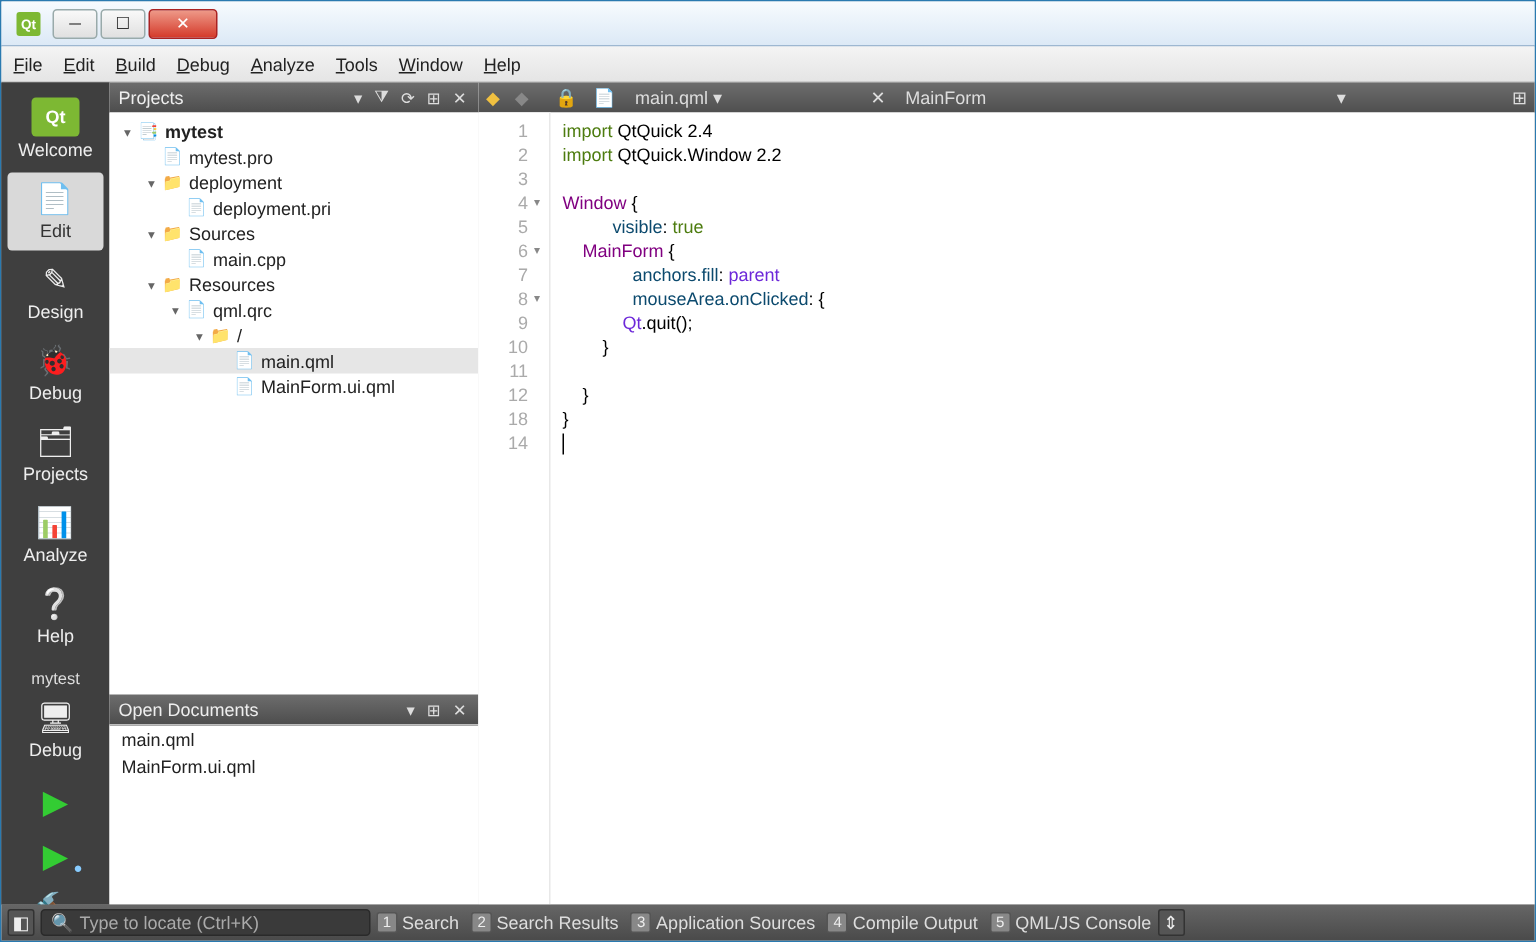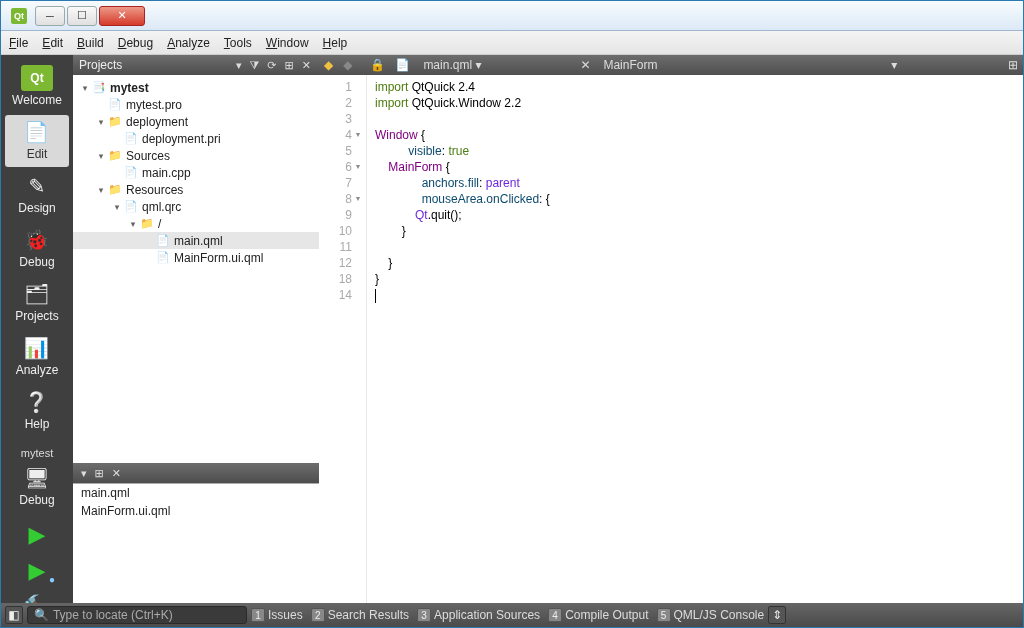--- a/index.html
+++ b/index.html
@@ -185,20 +185,21 @@
             <span class="ic">📄</span>
             <span class="lbl">main.qml</span>
           </div>
           <div class="node" style="padding-left: 70px;">
             <span class="arrow"> </span>
             <span class="ic">📄</span>
             <span class="lbl">MainForm.ui.qml</span>
           </div>
         </div>
       <div class="panelhead opendocs-head">
+        <span class="ph-title">Open Documents</span>
         <span class="ph-ico">▾</span>
         <span class="ph-ico">⊞</span>
         <span class="ph-ico">✕</span>
       </div>
       <div class="opendocs" id="opendocs">
           <div class="doc">main.qml</div>
           <div class="doc">MainForm.ui.qml</div>
         </div>
     </div>
 
@@ -282,21 +283,21 @@
 
   <div class="statusbar">
     <div class="toggle">◧</div>
     <div class="locate">
       <span>🔍</span>
       <span>Type to locate (Ctrl+K)</span>
     </div>
     <div id="panes" style="display:flex;gap:8px;">
         <div class="pane">
           <span class="num">1</span>
-          <span>Issues</span>
+          <span>Search</span>
         </div>
         <div class="pane">
           <span class="num">2</span>
           <span>Search Results</span>
         </div>
         <div class="pane">
           <span class="num">3</span>
           <span>Application Sources</span>
         </div>
         <div class="pane">

